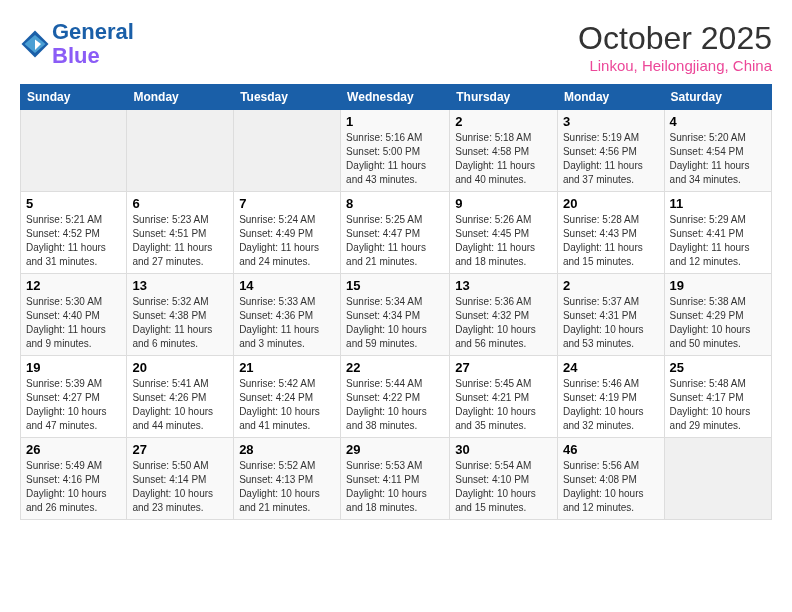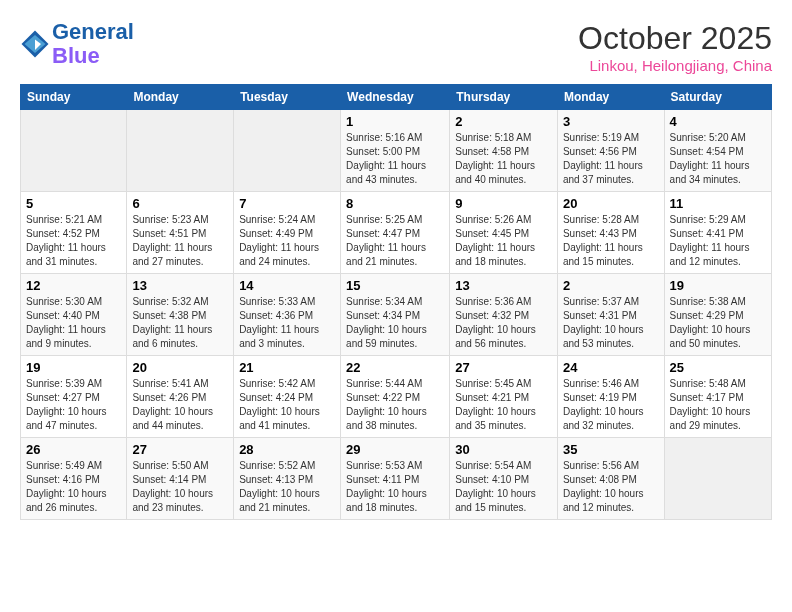--- a/index.html
+++ b/index.html
@@ -253,19 +253,19 @@
         </td>
         <td>
           <span class="day-num">29</span>
           <div class="day-info">Sunrise: 5:53 AM<br>Sunset: 4:11 PM<br>Daylight: 10 hours<br>and 18 minutes.</div>
         </td>
         <td>
           <span class="day-num">30</span>
           <div class="day-info">Sunrise: 5:54 AM<br>Sunset: 4:10 PM<br>Daylight: 10 hours<br>and 15 minutes.</div>
         </td>
         <td>
-          <span class="day-num">35</span>
+          <span class="day-num">46</span>
           <div class="day-info">Sunrise: 5:56 AM<br>Sunset: 4:08 PM<br>Daylight: 10 hours<br>and 12 minutes.</div>
         </td>
         <td class="empty"></td>
       </tr>
     </tbody>
 </table>
 
 </body></html>

